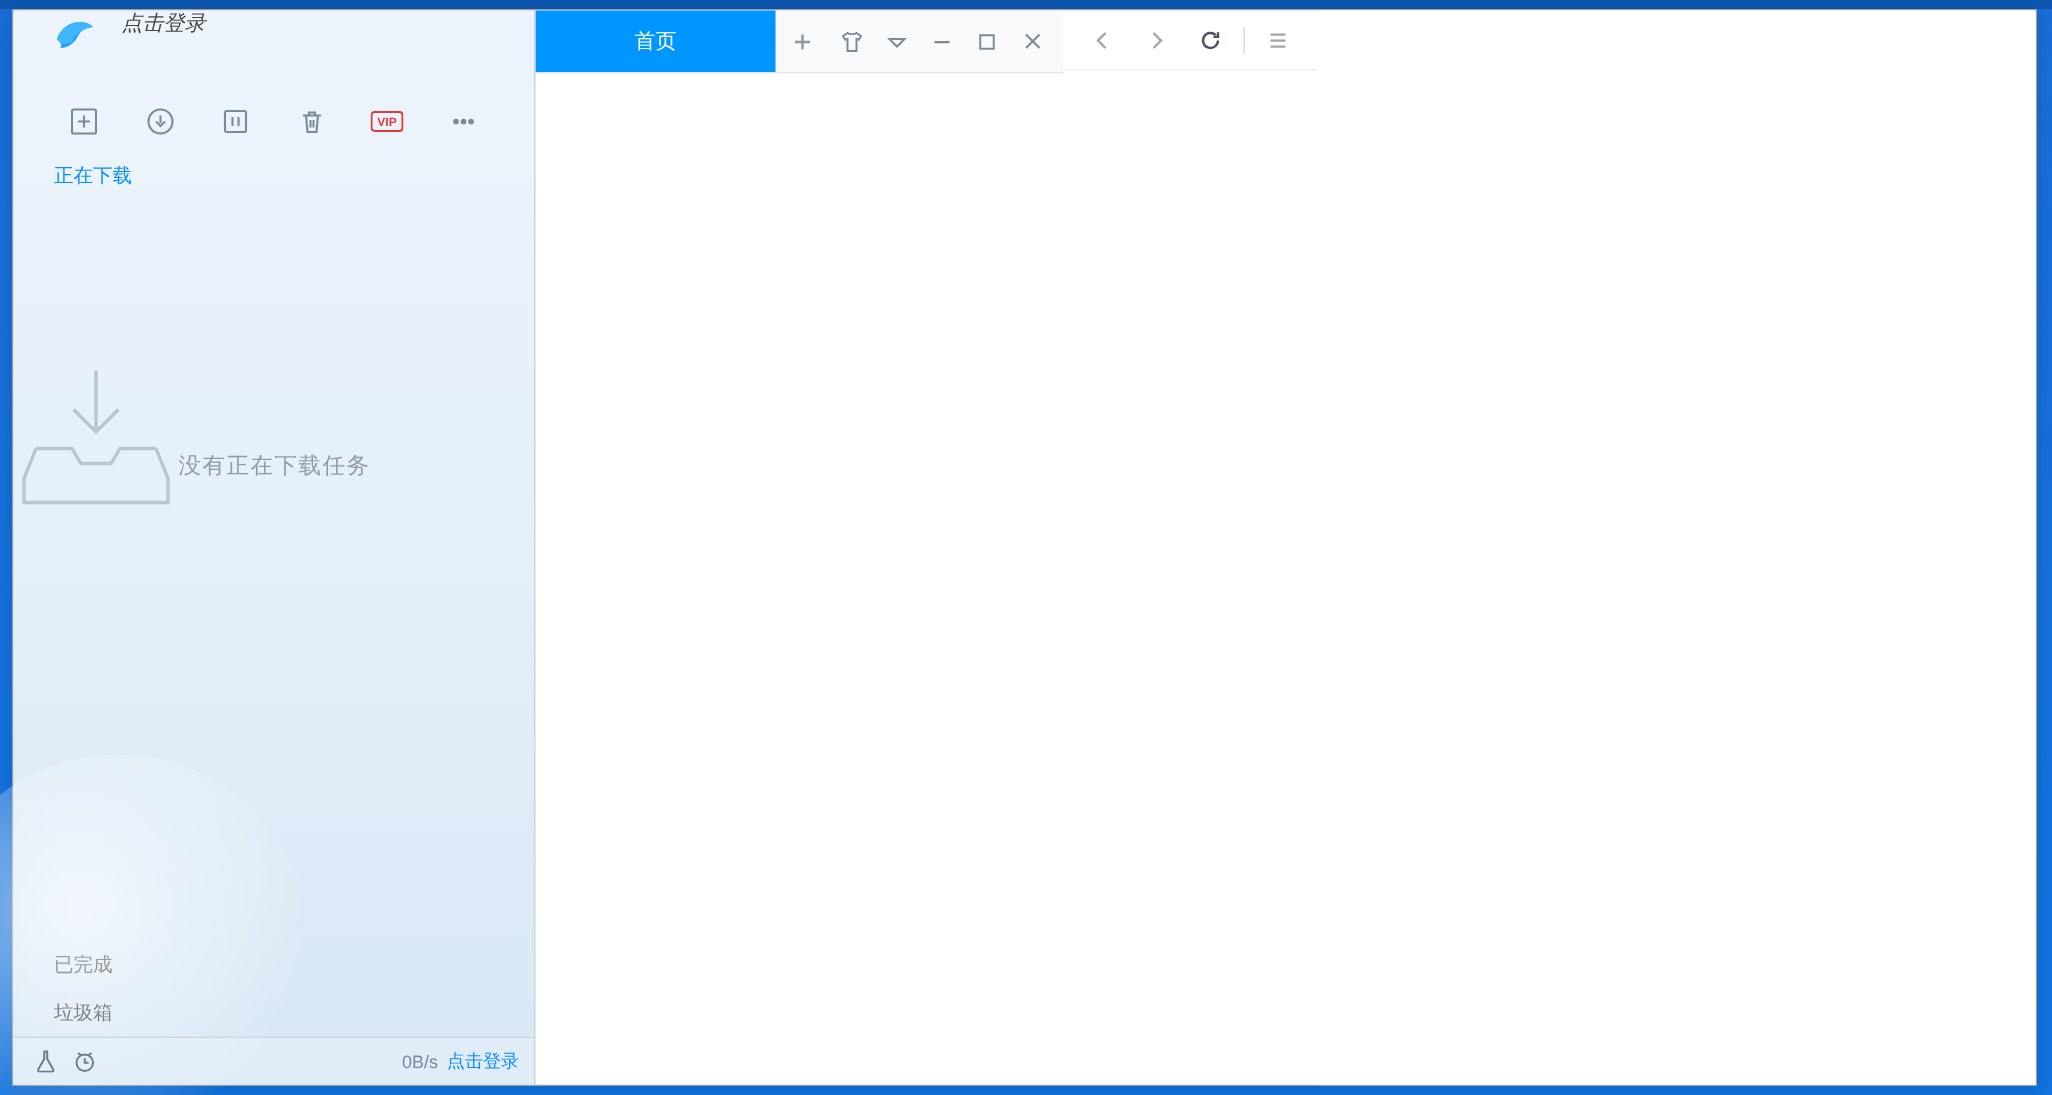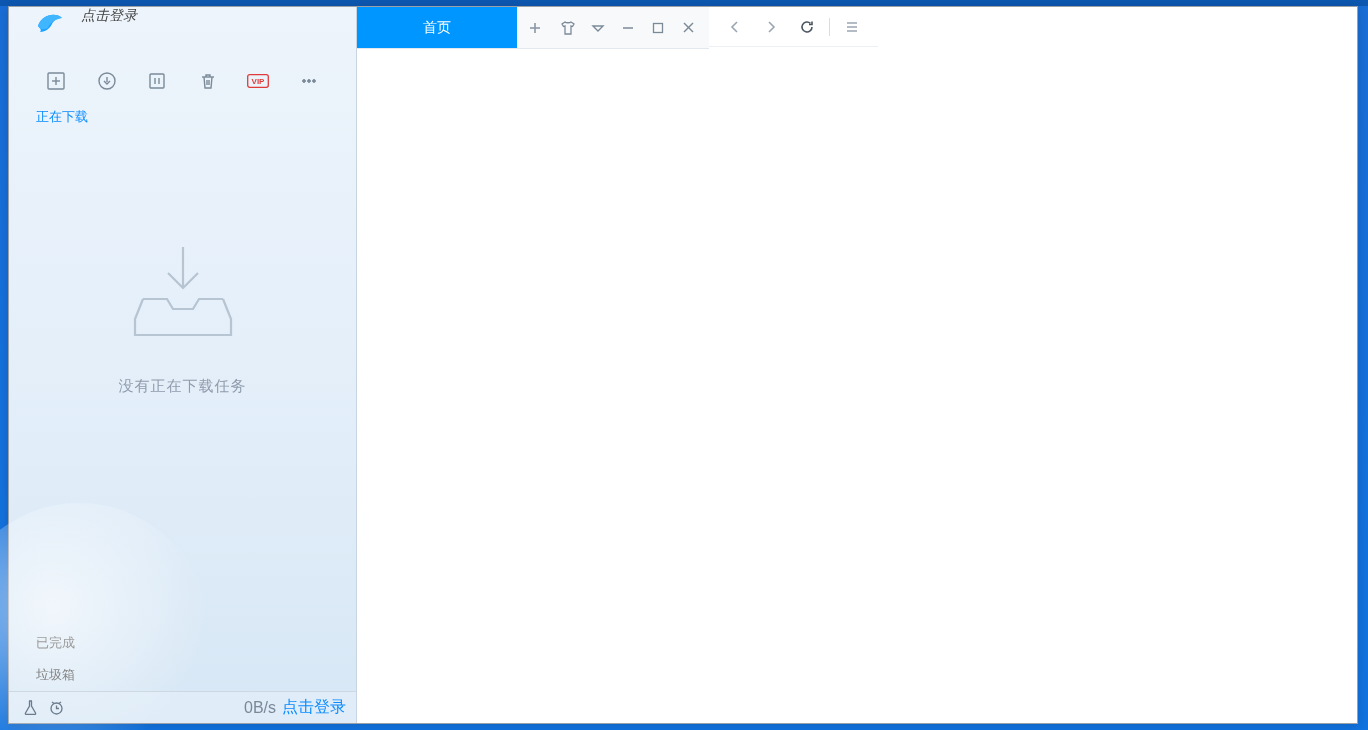--- a/index.html
+++ b/index.html
@@ -69,31 +69,31 @@
     height:32px; display:flex; align-items:center;
     padding-left:27px;
     font-size:13px;
   }
   .category-row.active { color:#0a8cff; }
   .category-row.inactive { color:#444; }
   .spacer { flex:1 1 auto; position:relative; }
 
   .empty-state {
     position:absolute; left:0; right:0; top:110px;
-    display:flex; flex-direction:column; align-items:center;
+    display:flex; align-items:center;
     color:#9ca9b6;
   }
   .empty-state svg { margin-bottom:34px; }
   .empty-text { font-size:15px; color:#8f9bab; letter-spacing:1px; }
 
   .status-bar {
     height:32px; border-top:1px solid #cdd8e3;
     display:flex; align-items:center;
     padding:0 10px;
-    font-size:16px; color:#5f6d7d;
+    font-size:12px; color:#5f6d7d;
     position:relative; z-index:2;
     background: rgba(230,240,250,.6);
   }
   .status-bar .sicon {
     width:22px; height:22px; display:flex; align-items:center; justify-content:center;
     margin-right:4px; color:#6b7b8c; cursor:pointer;
   }
   .status-bar .speed { margin-left:auto; color:#7a8896; }
   .status-bar .vip-link { color:#0a8cff; margin-left:6px; cursor:pointer; }
 

